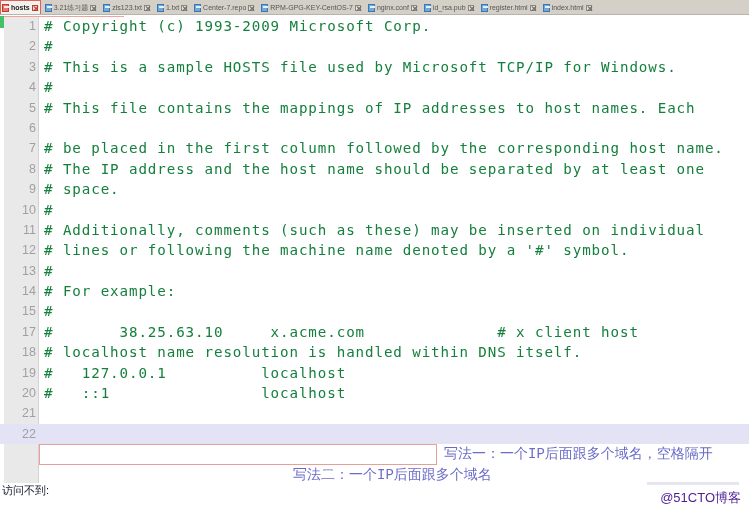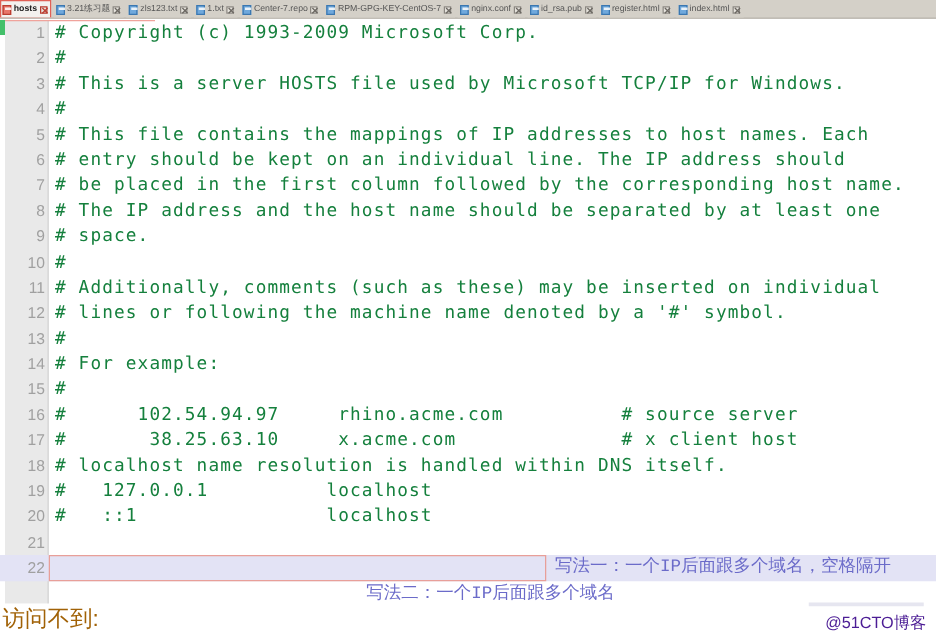--- a/index.html
+++ b/index.html
@@ -182,22 +182,22 @@
   
   .footer {
     position: absolute;
     left: 0; top: 483px;
     width: 749px; height: 31px;
     background: #ffffff;
   }
   .footer-text {
     position: absolute;
     left: 2px; top: 0;
-    font-size: 18px;
-    color: #a16207;
+    font-size: 11px;
+    color: #0f172a;
     font-family: "Liberation Sans", sans-serif;
     white-space: nowrap;
   }
   .watermark {
     position: absolute;
     right: 8px; top: 6px;
     font-size: 13px;
     color: #4c1d95;
     font-family: "Liberation Sans", sans-serif;
     white-space: nowrap;
@@ -277,33 +277,32 @@
         <div class="row">
           <span class="ln">1</span>
           <span class="code"># Copyright (c) 1993-2009 Microsoft Corp.</span>
         </div>
         <div class="row">
           <span class="ln">2</span>
           <span class="code">#</span>
         </div>
         <div class="row">
           <span class="ln">3</span>
-          <span class="code"># This is a server HOSTS file used by Microsoft TCP/IP for Windows.</span>
+          <span class="code"># This is a sample HOSTS file used by Microsoft TCP/IP for Windows.</span>
         </div>
         <div class="row">
           <span class="ln">4</span>
           <span class="code">#</span>
         </div>
         <div class="row">
           <span class="ln">5</span>
           <span class="code"># This file contains the mappings of IP addresses to host names. Each</span>
         </div>
         <div class="row">
           <span class="ln">6</span>
-          <span class="code"># entry should be kept on an individual line. The IP address should</span>
         </div>
         <div class="row">
           <span class="ln">7</span>
           <span class="code"># be placed in the first column followed by the corresponding host name.</span>
         </div>
         <div class="row">
           <span class="ln">8</span>
           <span class="code"># The IP address and the host name should be separated by at least one</span>
         </div>
         <div class="row">
@@ -326,24 +325,20 @@
           <span class="ln">13</span>
           <span class="code">#</span>
         </div>
         <div class="row">
           <span class="ln">14</span>
           <span class="code"># For example:</span>
         </div>
         <div class="row">
           <span class="ln">15</span>
           <span class="code">#</span>
-        </div>
-        <div class="row">
-          <span class="ln">16</span>
-          <span class="code">#      102.54.94.97     rhino.acme.com          # source server</span>
         </div>
         <div class="row">
           <span class="ln">17</span>
           <span class="code">#       38.25.63.10     x.acme.com              # x client host</span>
         </div>
         <div class="row">
           <span class="ln">18</span>
           <span class="code"># localhost name resolution is handled within DNS itself.</span>
         </div>
         <div class="row">

